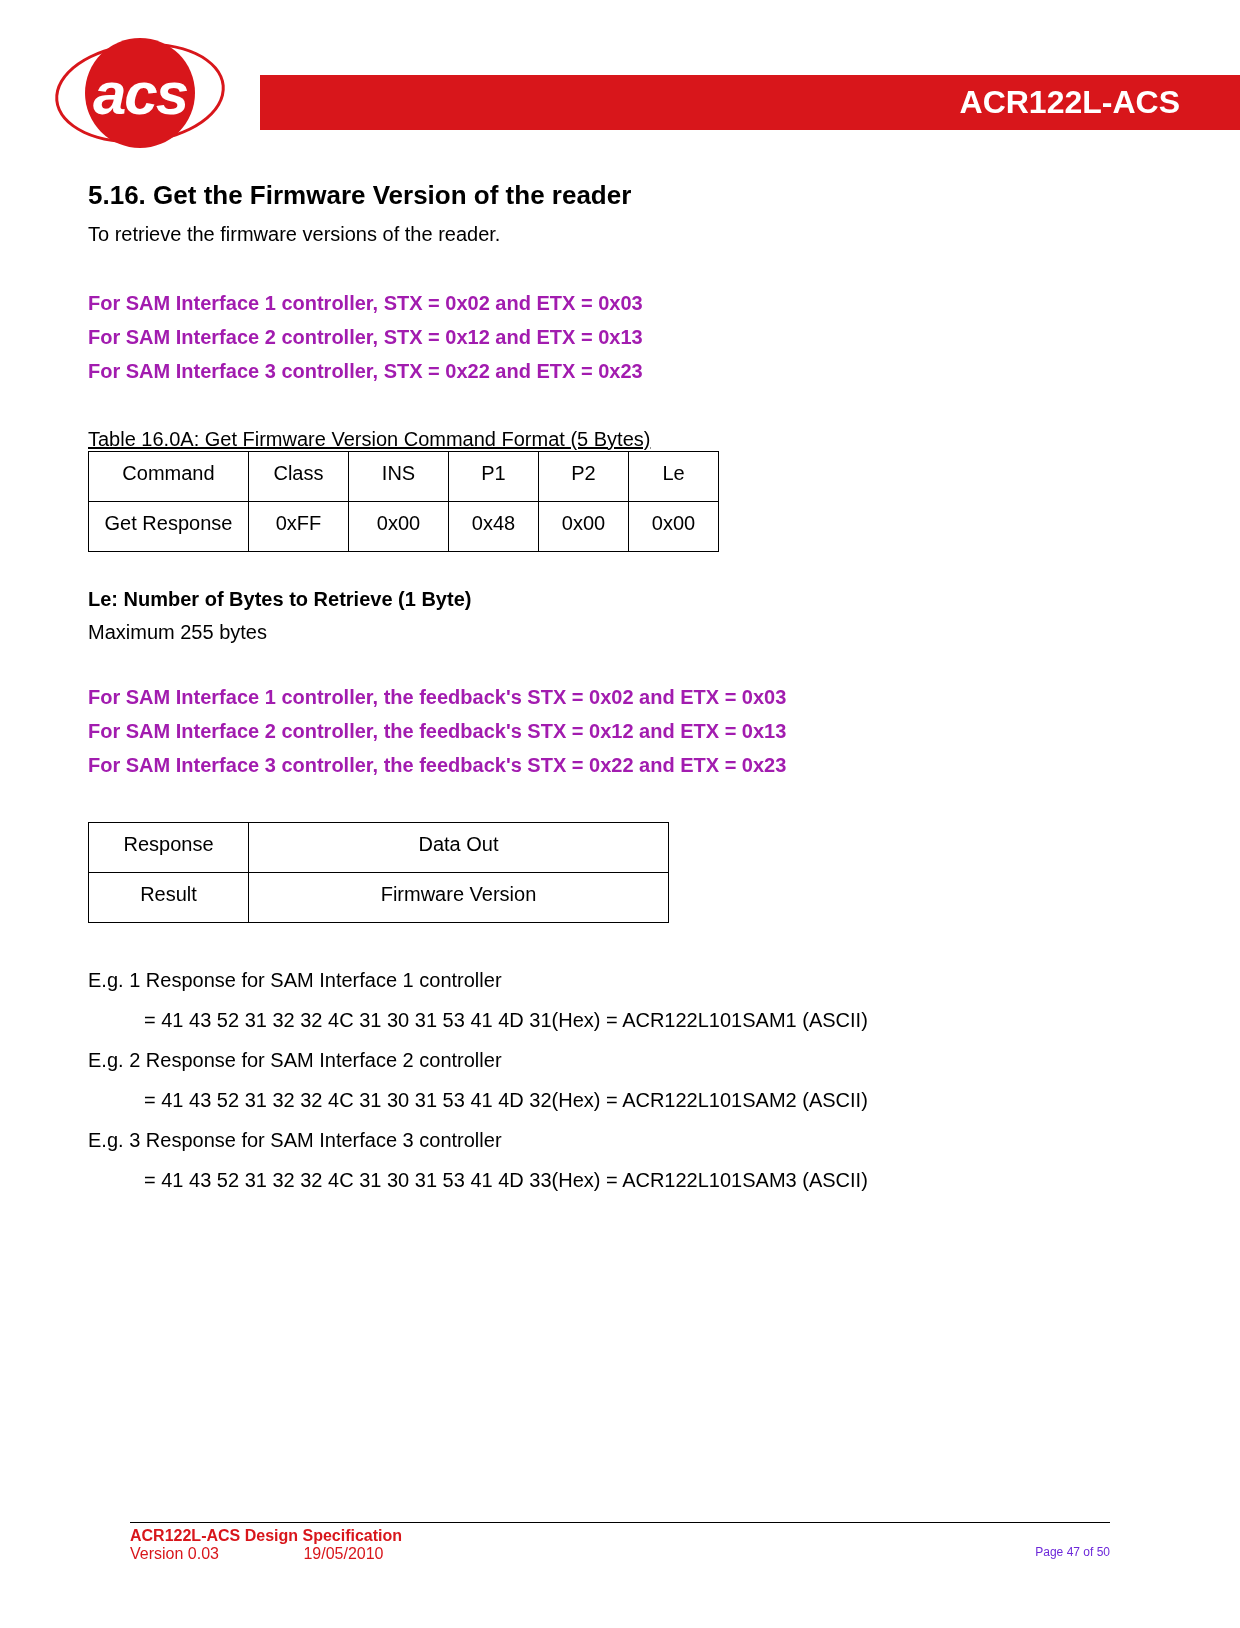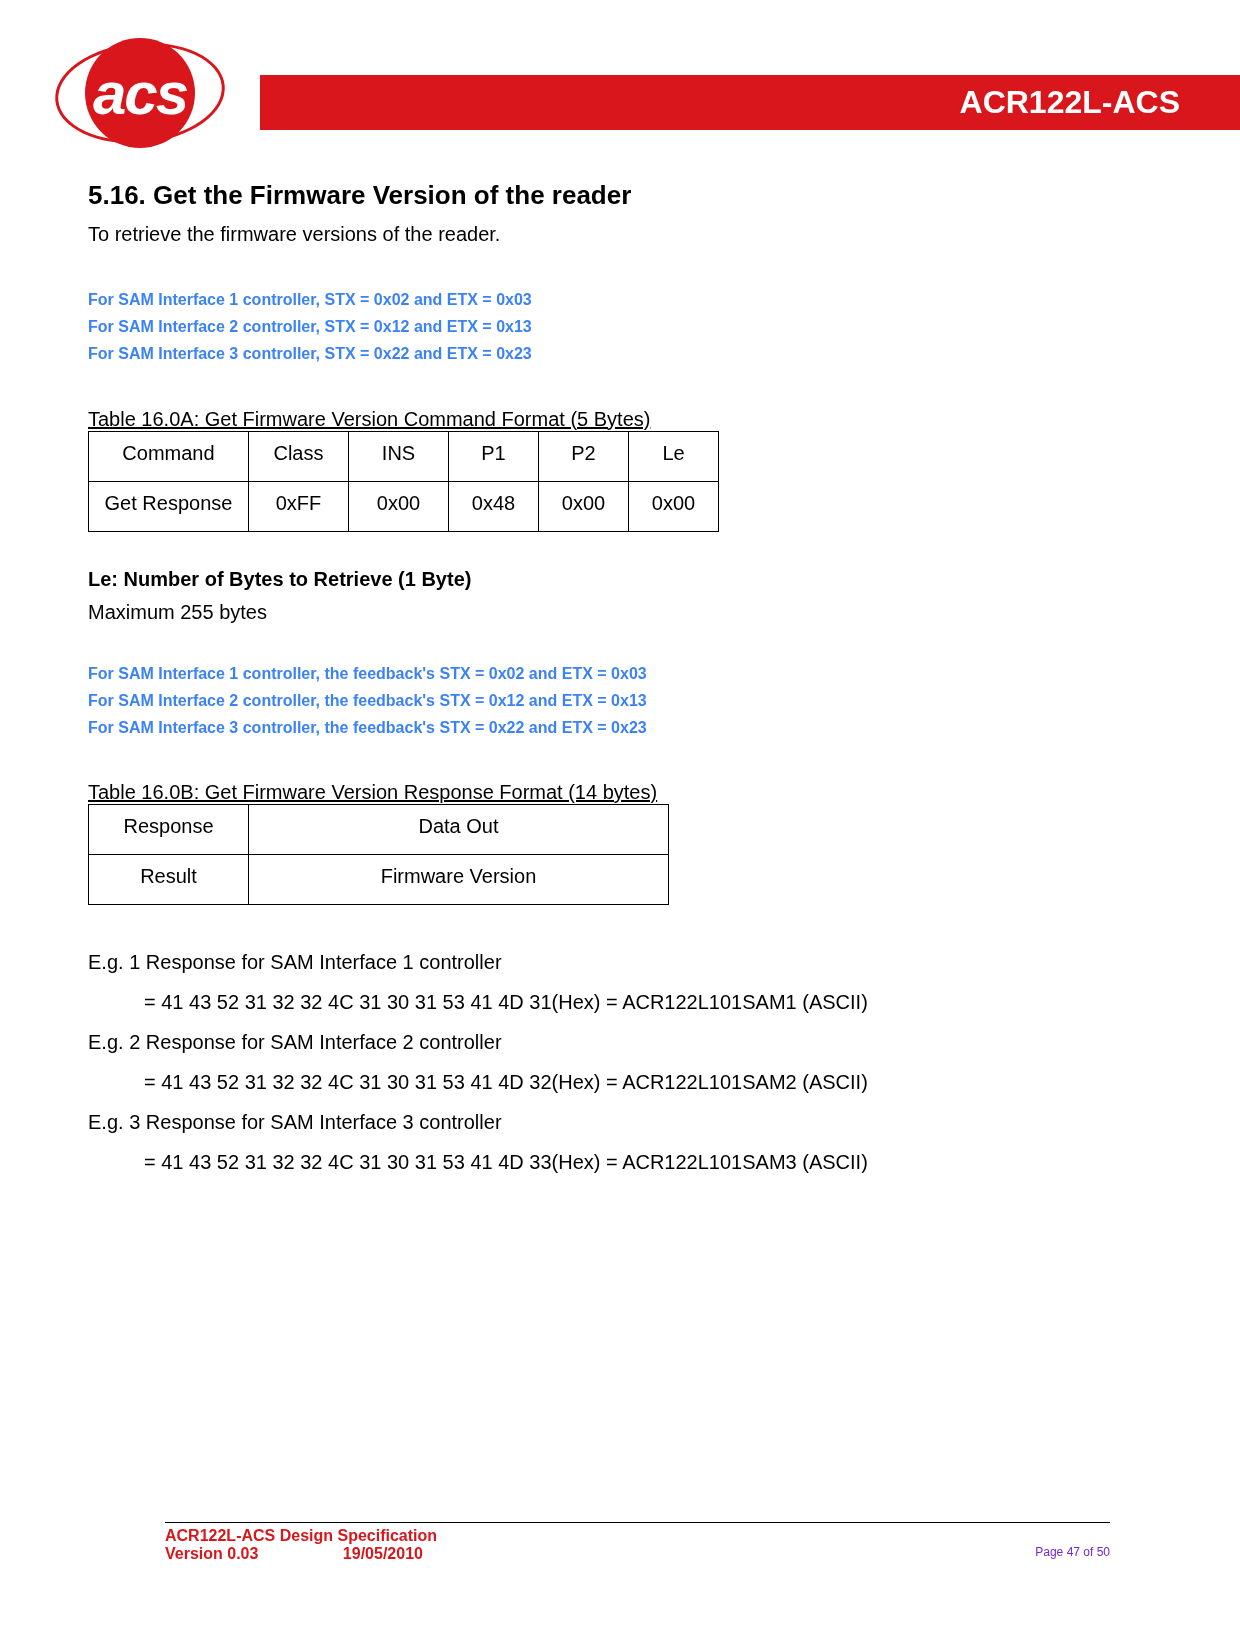--- a/index.html
+++ b/index.html
@@ -95,23 +95,23 @@
   .section-title {
     font-size: 26px;
     font-weight: bold;
     margin-bottom: 12px;
   }
   .intro-text {
     font-size: 20px;
     margin-bottom: 40px;
   }
   .red-line {
-    color: #3b82f6;
-    font-weight: bold;
-    font-size: 16px;
+    color: #a21caf;
+    font-weight: bold;
+    font-size: 20px;
     line-height: 1.7;
   }
   .red-block {
     margin-bottom: 40px;
   }
   .table-caption {
     font-size: 20px;
     text-decoration: underline;
     margin-bottom: 0px;
     margin-top: 8px;
@@ -154,37 +154,36 @@
     margin-bottom: 6px;
   }
   .eg-indent {
     padding-left: 56px;
   }
   .footer {
     position: absolute;
     bottom: 65px;
     left: 0;
     right: 0;
-    padding-left: 35px;
   }
   .footer-line {
     margin: 0 130px;
     border-top: 1px solid #000;
     padding-top: 4px;
     display: flex;
     justify-content: space-between;
     align-items: flex-start;
   }
   .footer-left {
     color: #d8161b;
     font-size: 16px;
     font-weight: bold;
   }
   .footer-left-sub {
-    font-weight: bold;
+    font-weight: normal;
     text-align: center;
   }
   .footer-right {
     color: #6d28d9;
     font-size: 12px;
     padding-top: 18px;
   }
 </style>
 </head>
 <body>
@@ -238,21 +237,20 @@
 
   <div class="le-label">Le: Number of Bytes to Retrieve (1 Byte)</div>
   <div class="le-desc">Maximum 255 bytes</div>
 
   <div class="red-block">
     <div class="red-line">For SAM Interface 1 controller, the feedback's STX = 0x02 and ETX = 0x03</div>
     <div class="red-line">For SAM Interface 2 controller, the feedback's STX = 0x12 and ETX = 0x13</div>
     <div class="red-line">For SAM Interface 3 controller, the feedback's STX = 0x22 and ETX = 0x23</div>
   </div>
 
-  <div class="table-caption">Table 16.0B: Get Firmware Version Response Format (14 bytes)</div>
   <table class="table-b">
     <tbody>
         <tr>
       <td>Response</td>
       <td>Data Out</td>
     </tr>
     <tr>
       <td>Result</td>
       <td>Firmware Version</td>
     </tr>

